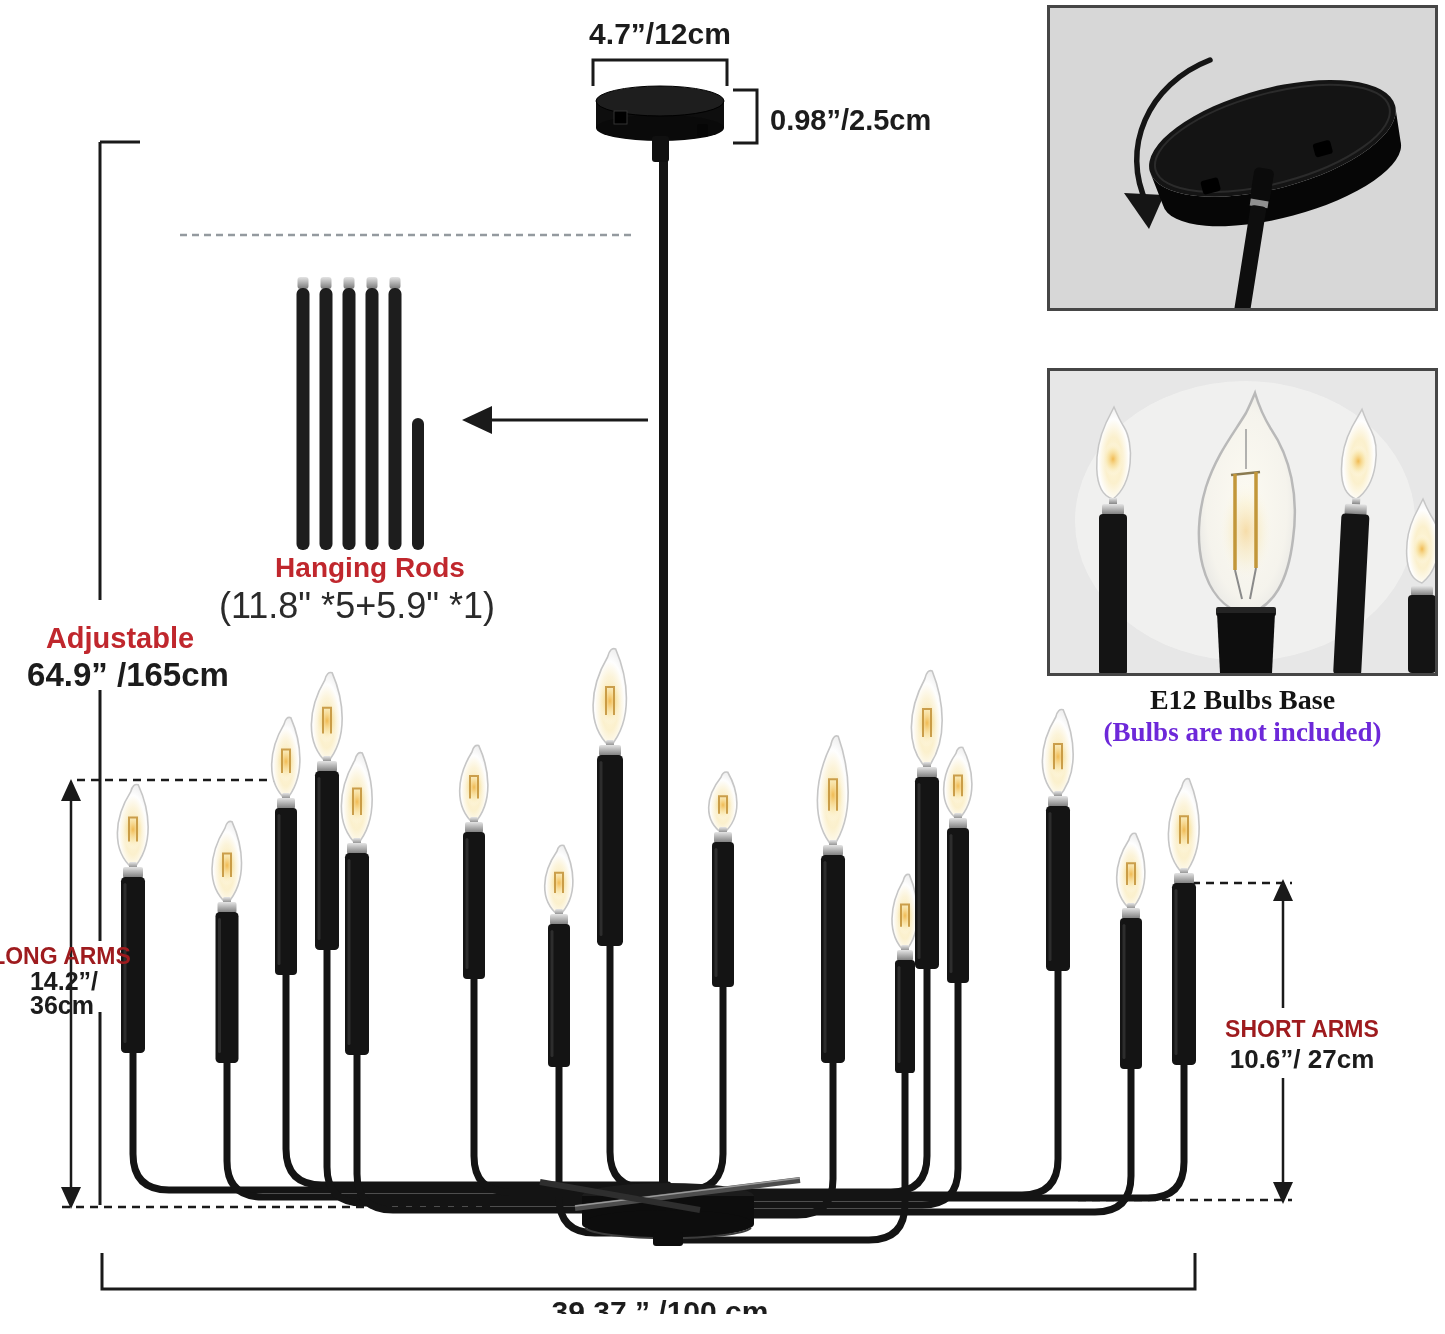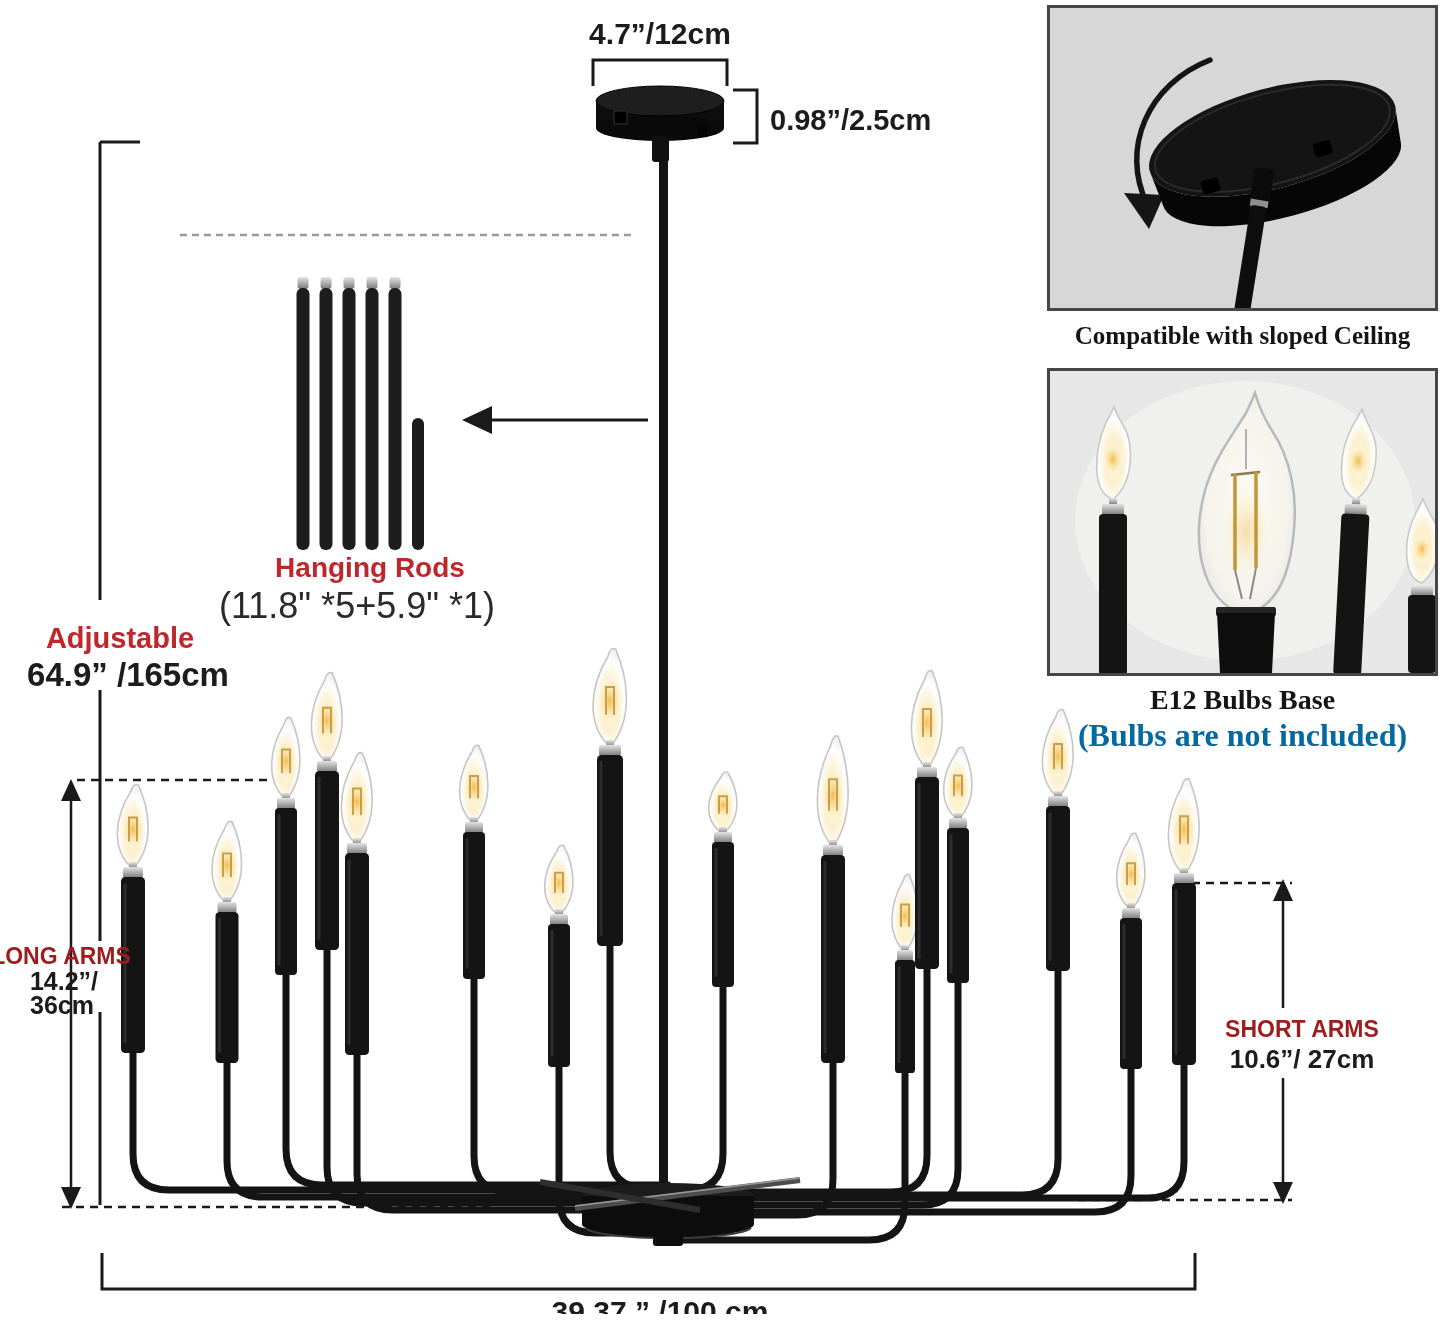--- a/index.html
+++ b/index.html
@@ -11,21 +11,21 @@
   .t-red{fill:#c0272d;}
   .t-darkred{fill:#9e1b1e;}
   .inset{position:absolute;box-sizing:border-box;border:3px solid #464646;overflow:hidden;}
   #inset-sloped{left:1047px;top:5px;width:391px;height:306px;background:#d7d7d7;}
   #inset-bulb{left:1047px;top:368px;width:391px;height:308px;background:#e7e7e7;}
   .inset svg{display:block;width:100%;height:100%;}
   .caption{position:absolute;left:1040px;width:405px;text-align:center;
            font-family:"Liberation Serif",serif;font-weight:700;color:#141414;}
   #cap-sloped{top:322px;font-size:25px;}
   #cap-bulb1{top:684px;font-size:28px;}
-  #cap-bulb2{top:717px;font-size:32px;color:#0369a1;}
+  #cap-bulb2{top:717px;font-size:27px;color:#6d28d9;}
 </style>
 </head>
 <body>
 
 <div class="stage">
 
 <svg class="main" width="1445" height="1334" viewBox="0 0 1445 1334">
   <defs>
     <radialGradient id="bulbG" cx="50%" cy="58%" r="60%">
       <stop offset="0%" stop-color="#fff6d8"></stop>
@@ -305,21 +305,20 @@
       <rect x="144" y="153" width="18" height="14" rx="3" fill="#000"></rect>
       <rect x="262" y="146" width="18" height="14" rx="3" fill="#000"></rect>
     </g>
     <g transform="rotate(9 210 190)">
       <rect x="200" y="160" width="20" height="34" rx="5" fill="#0b0b0b"></rect>
       <rect x="201" y="192" width="18" height="7" fill="#8f8f8f"></rect>
       <rect x="202" y="198" width="16" height="110" rx="4" fill="#0e0e0e"></rect>
     </g>
   </svg>
 </div>
-<div class="caption" id="cap-sloped">Compatible with sloped Ceiling</div>
 
 <div class="inset" id="inset-bulb">
   <svg viewBox="0 0 385 302">
     <rect width="385" height="302" fill="#e7e7e7"></rect>
     <ellipse cx="195" cy="150" rx="170" ry="140" fill="#f2f2f1" opacity="0.8"></ellipse>
     <g>
       <path d="M 63 128 C 41 122 44 78 56 52 Q 60 44 64 36 Q 69 48 74 56 C 84 72 84 112 63 128 Z" fill="url(#bulbG)" stroke="#c6c6c6" stroke-width="1.5"></path>
       <ellipse cx="63" cy="88" rx="11" ry="17" fill="url(#glowG)"></ellipse>
       <rect x="59" y="127" width="8" height="7" fill="url(#silverG)"></rect>
       <rect x="52" y="133" width="22" height="11" rx="2" fill="url(#silverG)"></rect>

